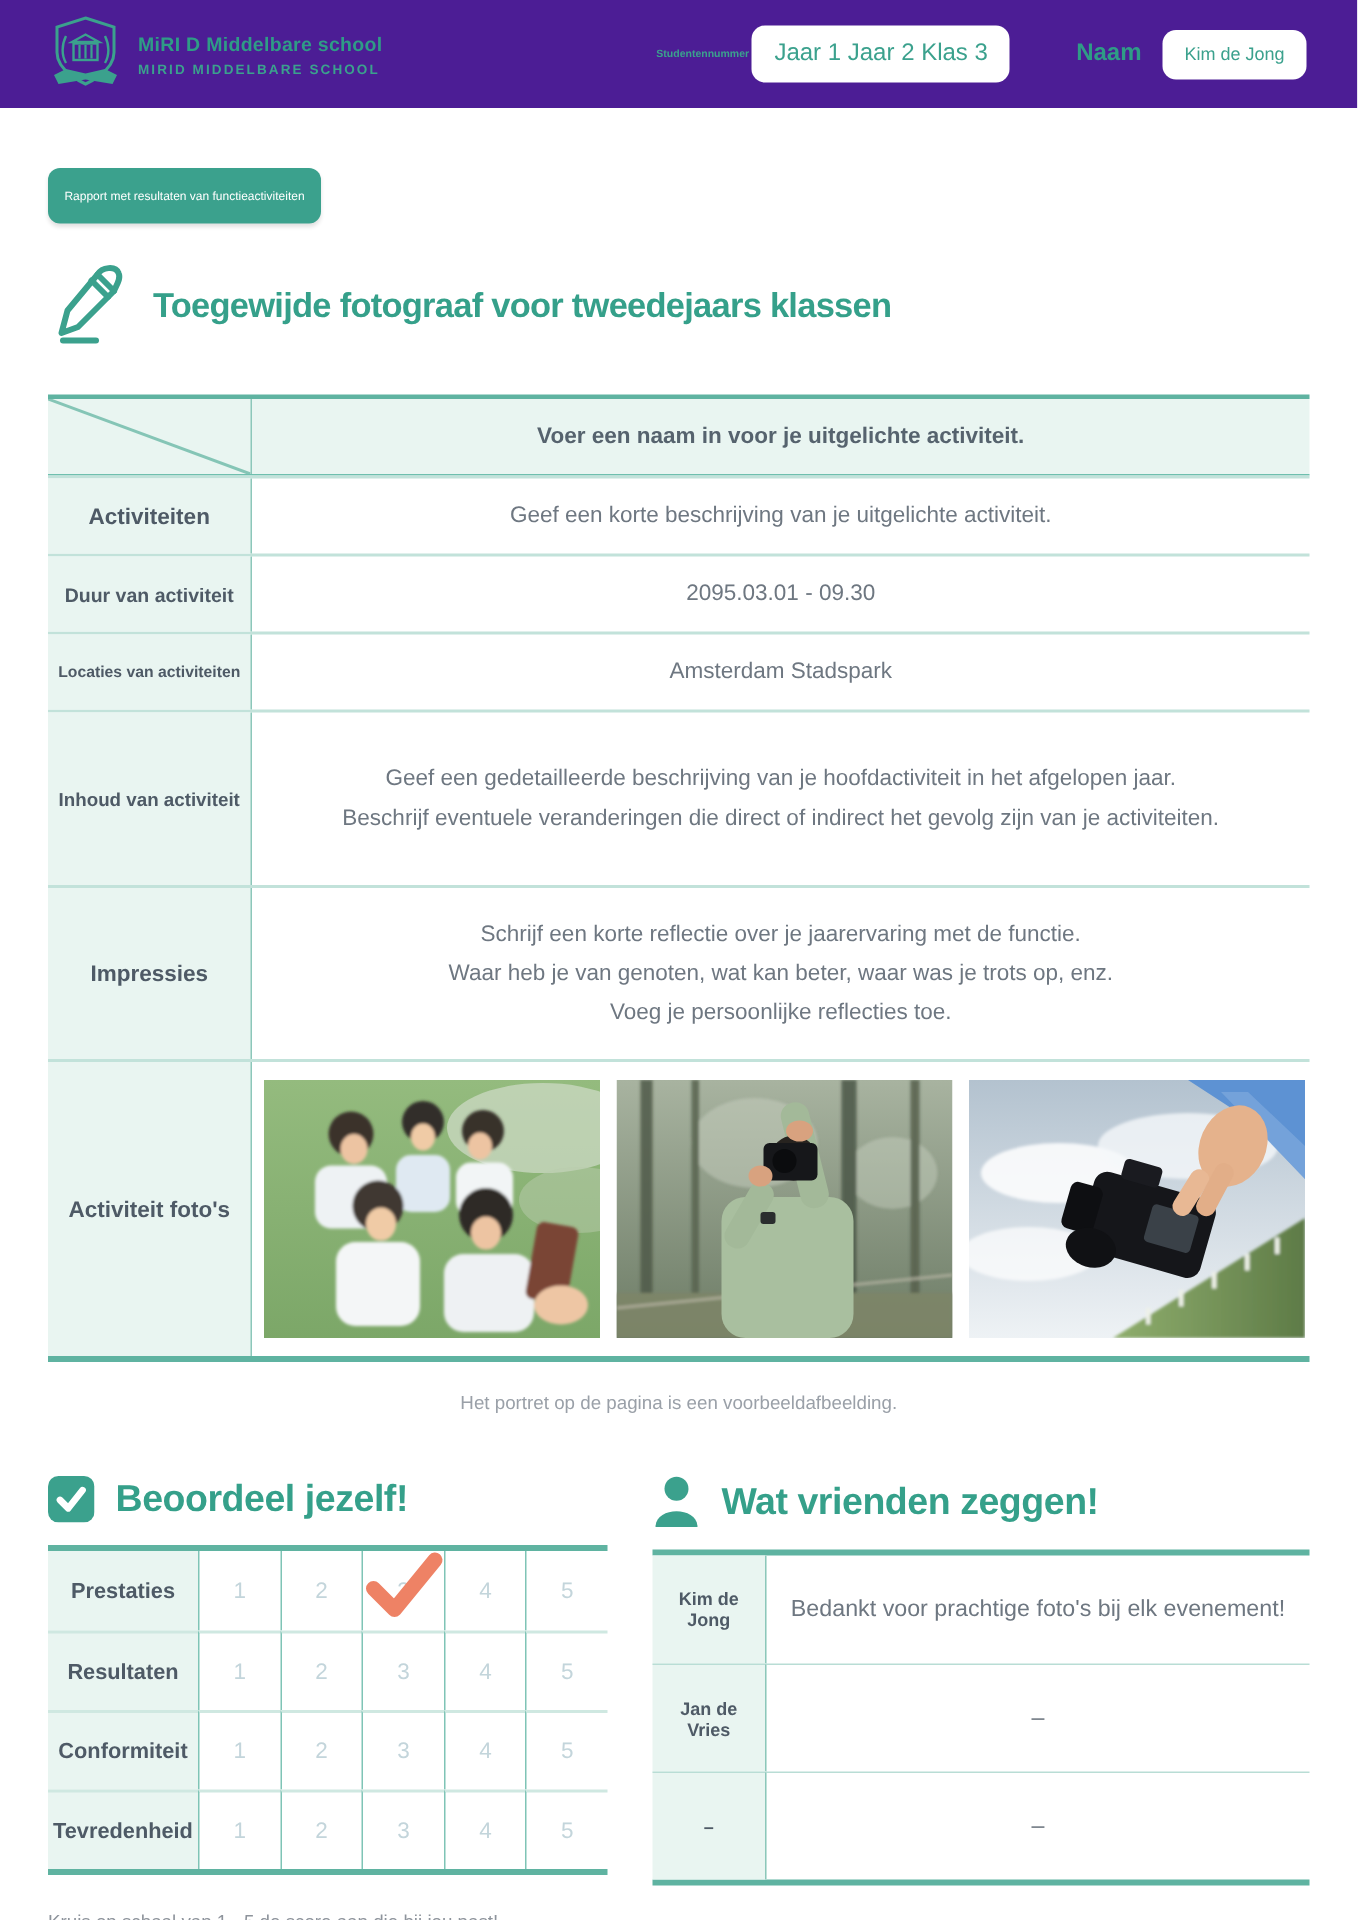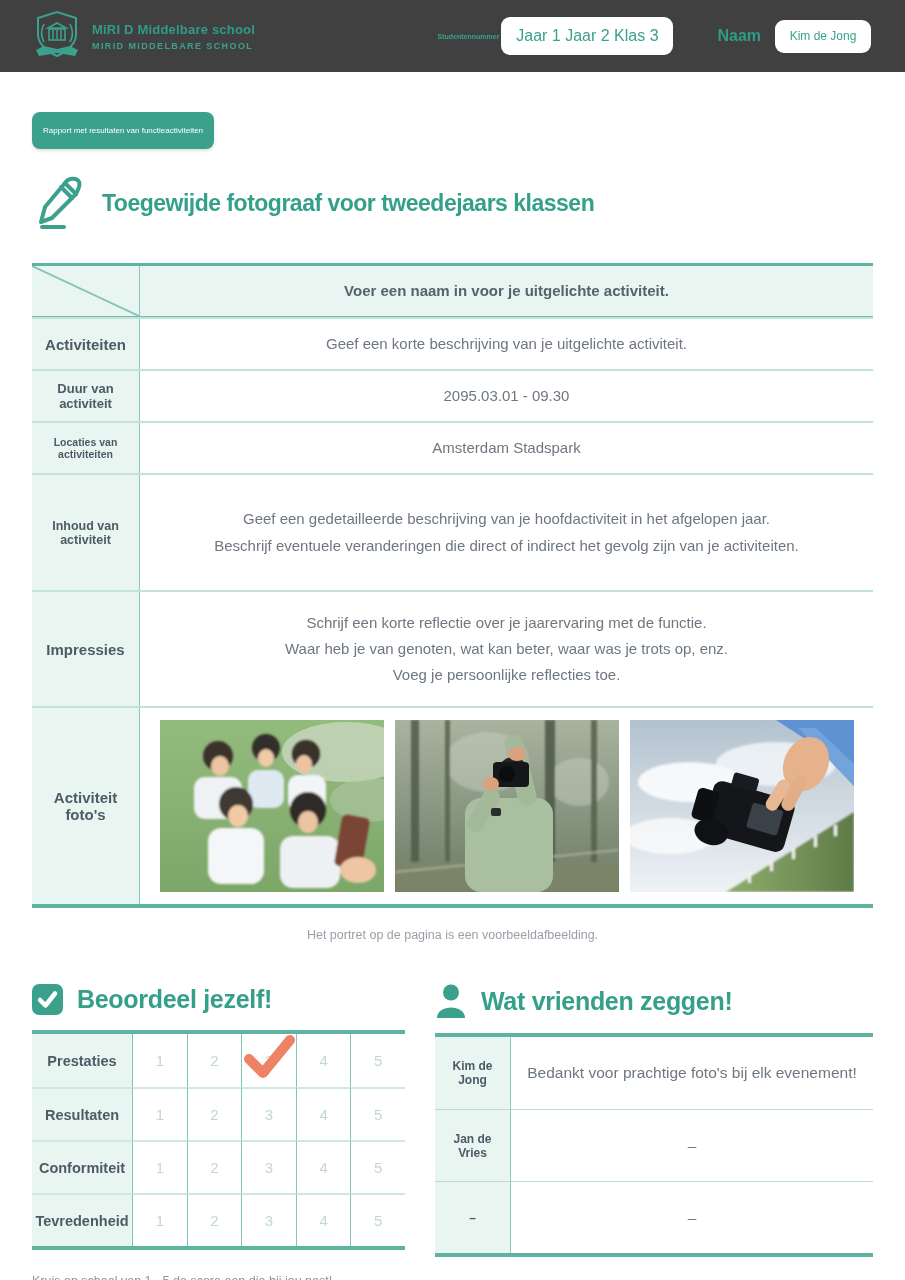--- a/index.html
+++ b/index.html
@@ -1,21 +1,21 @@
 <!DOCTYPE html>
 <html><head>
 <meta charset="utf-8">
 <style>
   * { margin:0; padding:0; box-sizing:border-box; }
   html,body { background:#ffffff; }
   body { font-family:"Liberation Sans", sans-serif; width:905px; }
   .page { width:905px; height:1280px; background:#fff; overflow:hidden; }
 
   
-  .topbar { height:72px; background:#404040; display:flex; align-items:center; padding:0 34px; }
+  .topbar { height:72px; background:#4c1d95; display:flex; align-items:center; padding:0 34px; }
   .crest { width:46px; height:52px; flex:0 0 auto; }
   .school-names { margin-left:12px; }
   .school-name { color:#2f9c86; font-weight:bold; font-size:13px; letter-spacing:.2px; }
   .school-sub { color:#3ba18d; font-weight:bold; font-size:9px; letter-spacing:1.4px; margin-top:4px; }
   .topbar .spacer { flex:1; }
   .tiny-label { color:#3ba18d; font-size:7px; font-weight:bold; margin-right:2px; white-space:nowrap; }
   .field { background:#ffffff; border-radius:9px; display:flex; align-items:center; justify-content:center; color:#3ba18d; }
   .field-lg { width:172px; height:38px; font-size:16px; }
   .naam-label { color:#2f9c86; font-weight:bold; font-size:16px; margin:0 14px 0 44px; }
   .field-sm { width:96px; height:33px; font-size:12px; }
@@ -27,22 +27,22 @@
            box-shadow:0 2px 3px rgba(0,0,0,.12); cursor:pointer; }
   .title-row { display:flex; align-items:center; gap:18px; margin-top:26px; padding-left:2px; }
   .pencil { width:50px; height:56px; flex:0 0 auto; }
   .page-title { color:#35a08a; font-size:23px; font-weight:800; letter-spacing:-.5px; }
 
   
   .act-table { margin-top:32px; border-top:3px solid #5fb3a1; border-bottom:4px solid #5fb3a1; }
   .arow { display:flex; border-top:2px solid #c2e2da; }
   .arow:first-child { border-top:none; }
   .arow.hdr-row { border-bottom:1px solid #6fbfae; }
-  .acell-label { width:108px; flex:0 0 auto; background:#e9f5f1; border-right:1.5px solid #8cc7ba;
-                 display:flex; align-items:center; justify-content:center; text-align:center;
+  .acell-label { width:136px; flex:0 0 auto; background:#e9f5f1; border-right:1.5px solid #8cc7ba;
+                 display:flex; align-items:center; justify-content:center; text-align:left;
                  color:#4e5a66; font-weight:bold; padding:0 4px; }
   .acell-value { flex:1; display:flex; flex-direction:column; align-items:center; justify-content:center;
                  color:#6e7781; font-size:15px; line-height:1.75; text-align:center; padding:0 10px; }
   .hdr-cell { background:#e9f5f1; position:relative; padding:0; }
   .hdr-value { background:#e9f5f1; color:#56636e; font-weight:bold; }
   .diag-svg { position:absolute; inset:0; width:100%; height:100%; display:block; }
   .h50 { height:50px; }
   .h115 { height:115px; }
   .h114 { height:114px; }
   .h196 { height:196px; }

